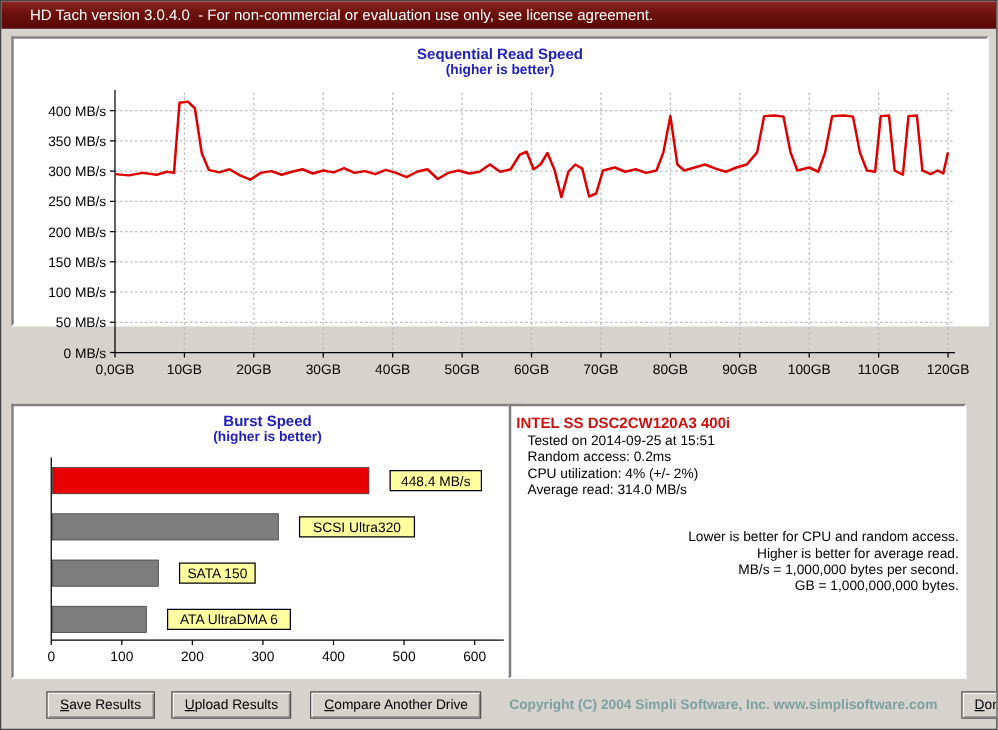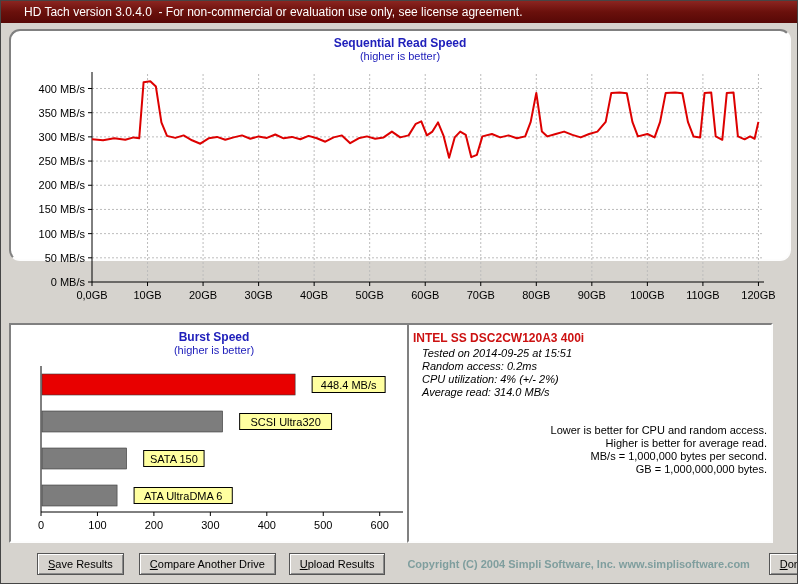--- a/index.html
+++ b/index.html
@@ -15,34 +15,34 @@
     position: absolute; left: 0; top: 0; right: 0; height: 22px;
     background: linear-gradient(180deg, #8b2520 0%, #6a100c 50%, #570806 100%);
     color: #ffffff; font-size: 12px; display: flex; align-items: center;
     padding-left: 23px; white-space: pre;
   }
 
   .panel {
     position: absolute; background: #ffffff;
     border: 2px solid; border-color: #808080 #fdfdfd #fdfdfd #808080;
   }
-  .seq-panel   { left: 8px;   top: 28px;  width: 782px; height: 232px; border-radius: 11px; }
+  .seq-panel   { left: 8px;   top: 28px;  width: 782px; height: 232px; }
   .burst-panel { left: 8px;   top: 322px; width: 410px; height: 220px; }
   .info-panel  { left: 406px; top: 322px; width: 366px; height: 220px; padding: 6px 4px; }
 
   .chart-title { color: #2020bb; text-align: center; font-size: 12px; font-weight: bold; margin-top: 5px; }
-  .chart-sub   { color: #2020bb; text-align: center; font-size: 11px; font-weight: normal; }
+  .chart-sub   { color: #2020bb; text-align: center; font-size: 11px; font-weight: bold; }
 
   svg { display: block; }
   svg text { font-family: "Liberation Sans", sans-serif; font-size: 11px; fill: #000; }
   .grid { stroke: #bcbcbc; stroke-dasharray: 2 2; stroke-width: 1; }
   .axis { stroke: #000; stroke-width: 1; }
 
   .drive-name { color: #cc1111; font-size: 12px; font-weight: bold; margin-bottom: 2px; }
-  .info-line  { font-size: 11px; line-height: 13px; padding-left: 9px; color: #000; font-style: italic; }
+  .info-line  { font-size: 11px; line-height: 13px; padding-left: 9px; color: #000; }
   .info-gap   { height: 25px; }
   .note-line  { font-size: 11px; line-height: 13px; color: #000; text-align: right; }
 
   .footer {
     position: absolute; left: 0; top: 548px; width: 798px; height: 30px;
     display: flex; align-items: center; padding: 0 8px; margin-left: 28px;
   }
   .btn {
     font-family: "Liberation Sans", sans-serif; font-size: 11px; color: #000;
     height: 22px; padding: 0 10px; background: #d6d3ce;
@@ -181,19 +181,19 @@
     <div class="info-line">Average read: 314.0 MB/s</div>
     <div class="info-gap"></div>
     <div class="note-line">Lower is better for CPU and random access.</div>
     <div class="note-line">Higher is better for average read.</div>
     <div class="note-line">MB/s = 1,000,000 bytes per second.</div>
     <div class="note-line">GB = 1,000,000,000 bytes.</div>
   </div>
 
   <div class="footer">
     <button class="btn"><u>S</u><span>ave Results</span></button>
+    <button class="btn btn-upload"><u>U</u><span>pload Results</span></button>
     <button class="btn btn-compare"><u>C</u><span>ompare Another Drive</span></button>
-    <button class="btn btn-upload"><u>U</u><span>pload Results</span></button>
     <span class="copyright">Copyright (C) 2004 Simpli Software, Inc. www.simplisoftware.com</span>
     <button class="btn btn-done"><u>D</u><span>one</span></button>
   </div>
 
 </div>
 
 </body></html>

